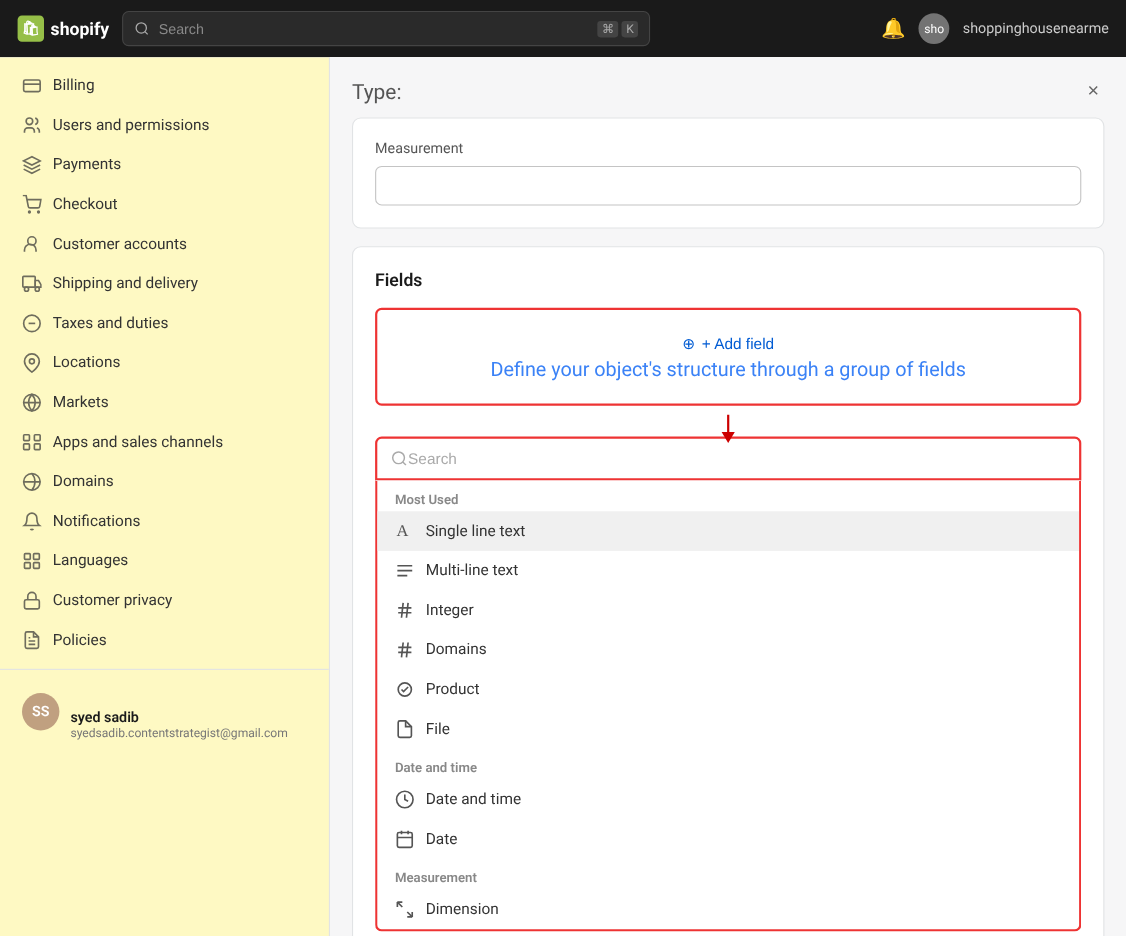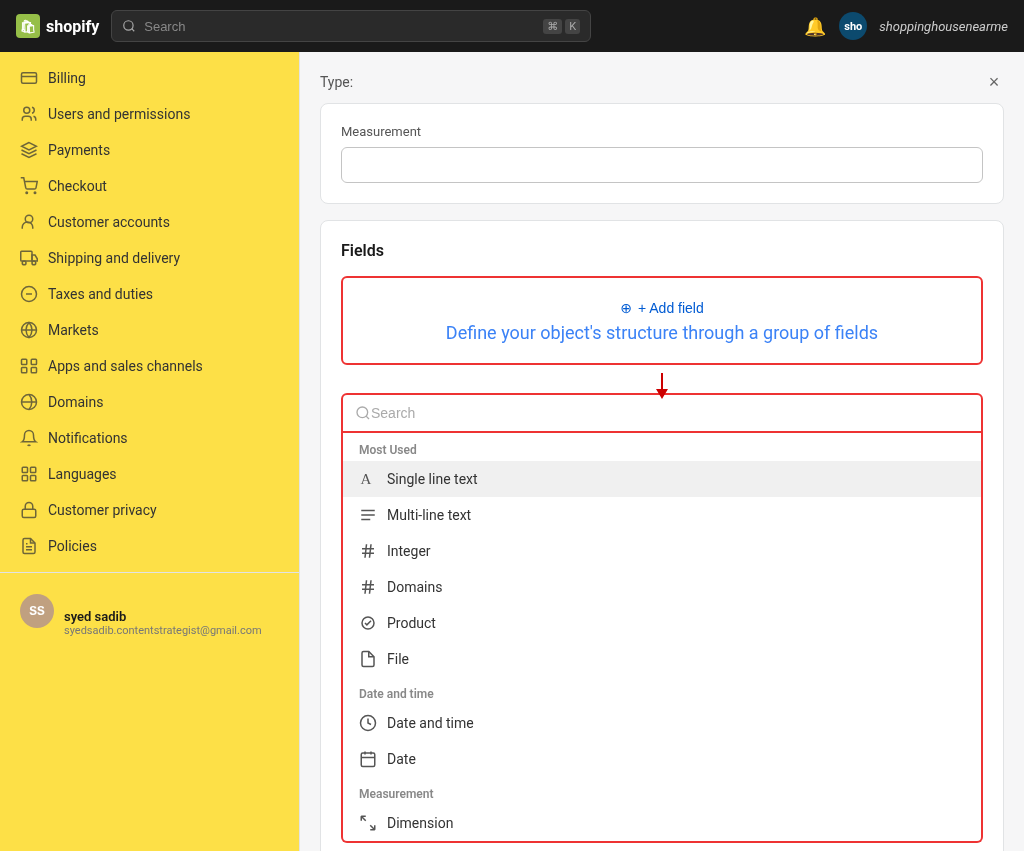--- a/index.html
+++ b/index.html
@@ -65,38 +65,38 @@
     }
     .topnav-right {
       margin-left: auto;
       display: flex;
       align-items: center;
       gap: 12px;
     }
     .bell-icon { color: #ccc; font-size: 18px; cursor: pointer; }
     .avatar {
       width: 28px; height: 28px;
-      background: #0c4a6e;
+      background: #737373;
       border-radius: 50%;
       display: flex; align-items: center; justify-content: center;
-      color: white; font-size: 11px; font-weight: 700;
-    }
-    .store-name { color: #ccc; font-size: 13px; font-style: italic; }
+      color: white; font-size: 11px; font-weight: 400;
+    }
+    .store-name { color: #ccc; font-size: 13px; }
 
     
     .main-layout {
       display: flex;
       flex: 1;
       overflow: hidden;
     }
 
     
     .sidebar {
       width: 300px;
-      background: #fde047;
+      background: #fef9c3;
       border-right: 1px solid #e1e3e5;
       overflow-y: auto;
       flex-shrink: 0;
       padding: 8px 0;
     }
     .sidebar-item {
       display: flex;
       align-items: center;
       gap: 10px;
       padding: 9px 20px;
@@ -259,27 +259,26 @@
       border-top: 1px solid #e1e3e5;
       margin-top: 8px;
     }
     .user-avatar {
       width: 34px; height: 34px;
       border-radius: 50%;
       background: #c0a080;
       display: flex; align-items: center; justify-content: center;
       color: white; font-size: 13px; font-weight: 600;
       overflow: hidden;
-      font-family: Liberation Mono, monospace;
     }
     .user-info { display: flex; flex-direction: column; }
     .user-name { font-size: 13px; font-weight: 600; color: #1a1a1a; margin-top: 24px; }
     .user-email { font-size: 11px; color: #777; }
 
-    .type-label { font-size: 14px; color: #555; margin-bottom: 6px; }
+    .type-label { font-size: 19px; color: #555; margin-bottom: 6px; }
   </style>
 </head>
 <body>
 
 <div class="topnav">
   <div class="topnav-logo">
     <div class="shopify-bag">🛍</div>
     <span>shopify</span>
   </div>
   <div class="topnav-search">
@@ -359,20 +358,27 @@
     </div>
 
     <div class="sidebar-item">
       <svg viewBox="0 0 24 24" fill="none" stroke="currentColor" stroke-width="2">
           <circle cx="12" cy="12" r="10"></circle>
           <line x1="8" y1="12" x2="16" y2="12"></line>
         </svg>
       <span>Taxes and duties</span>
     </div>
 
+    <div class="sidebar-item">
+      <svg viewBox="0 0 24 24" fill="none" stroke="currentColor" stroke-width="2">
+          <path d="M21 10c0 7-9 13-9 13S3 17 3 10a9 9 0 0118 0z"></path>
+          <circle cx="12" cy="10" r="3"></circle>
+        </svg>
+      <span>Locations</span>
+    </div>
 
     <div class="sidebar-item">
       <svg viewBox="0 0 24 24" fill="none" stroke="currentColor" stroke-width="2">
           <circle cx="12" cy="12" r="10"></circle>
           <line x1="2" y1="12" x2="22" y2="12"></line>
           <path d="M12 2a15.3 15.3 0 014 10 15.3 15.3 0 01-4 10 15.3 15.3 0 01-4-10 15.3 15.3 0 014-10z"></path>
         </svg>
       <span>Markets</span>
     </div>
 

